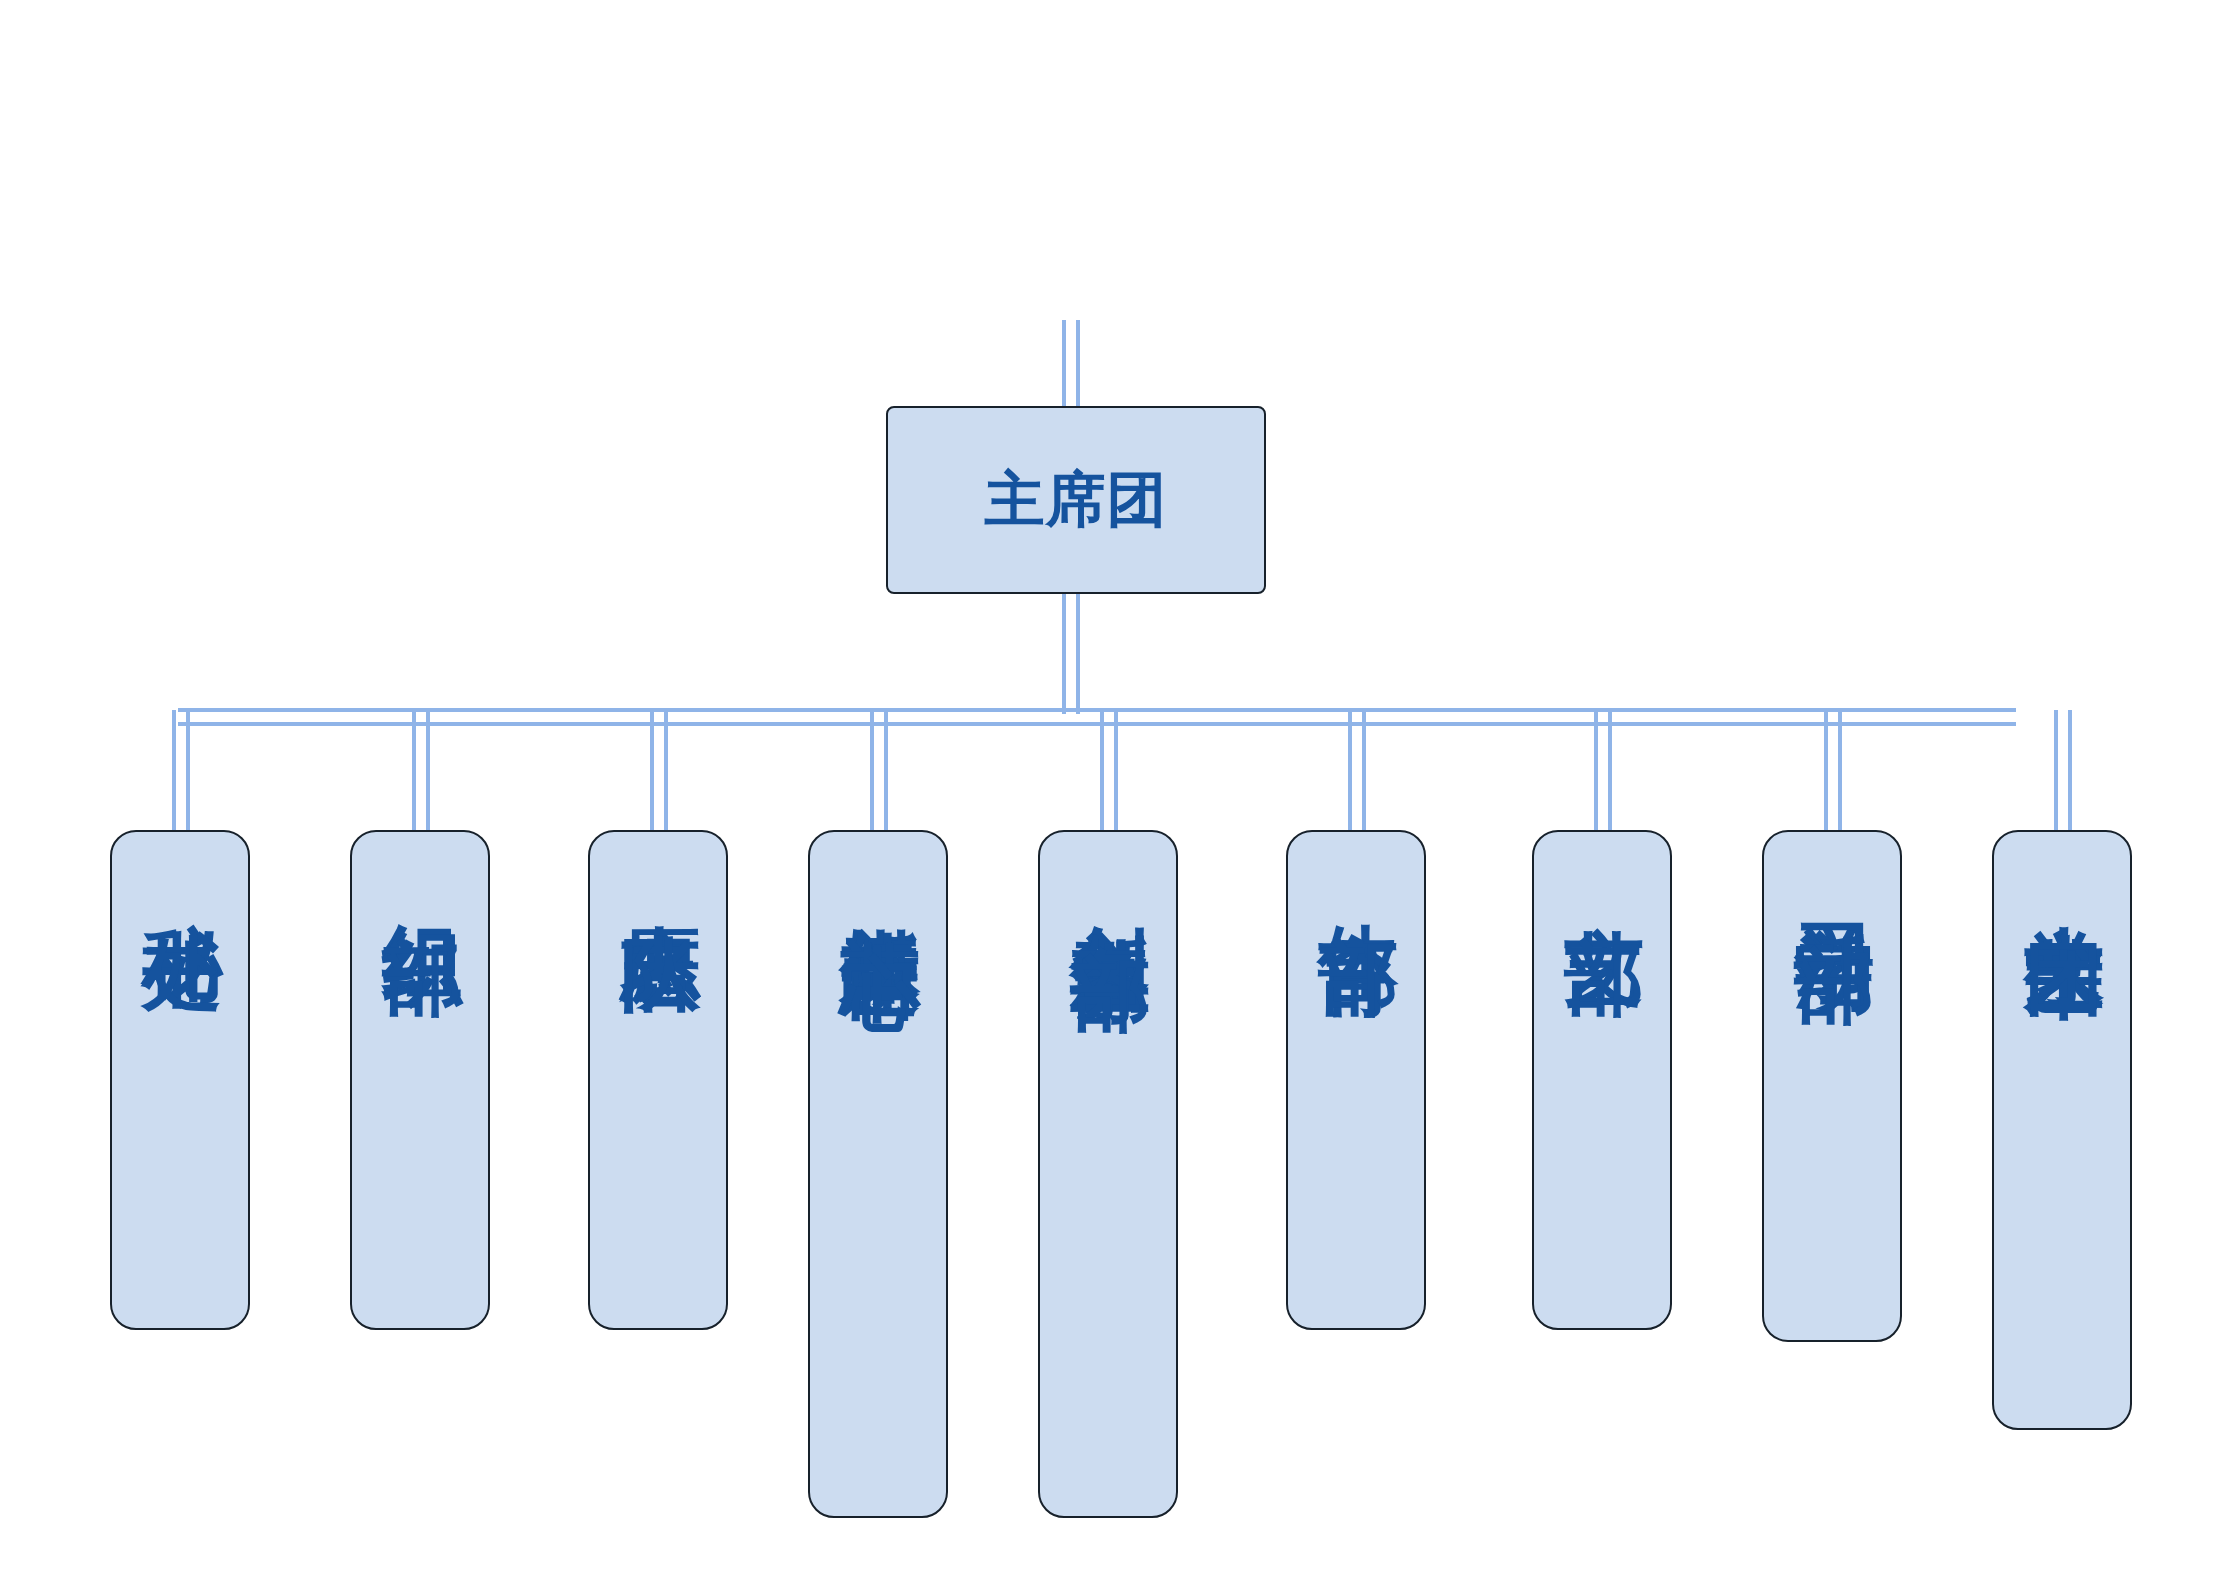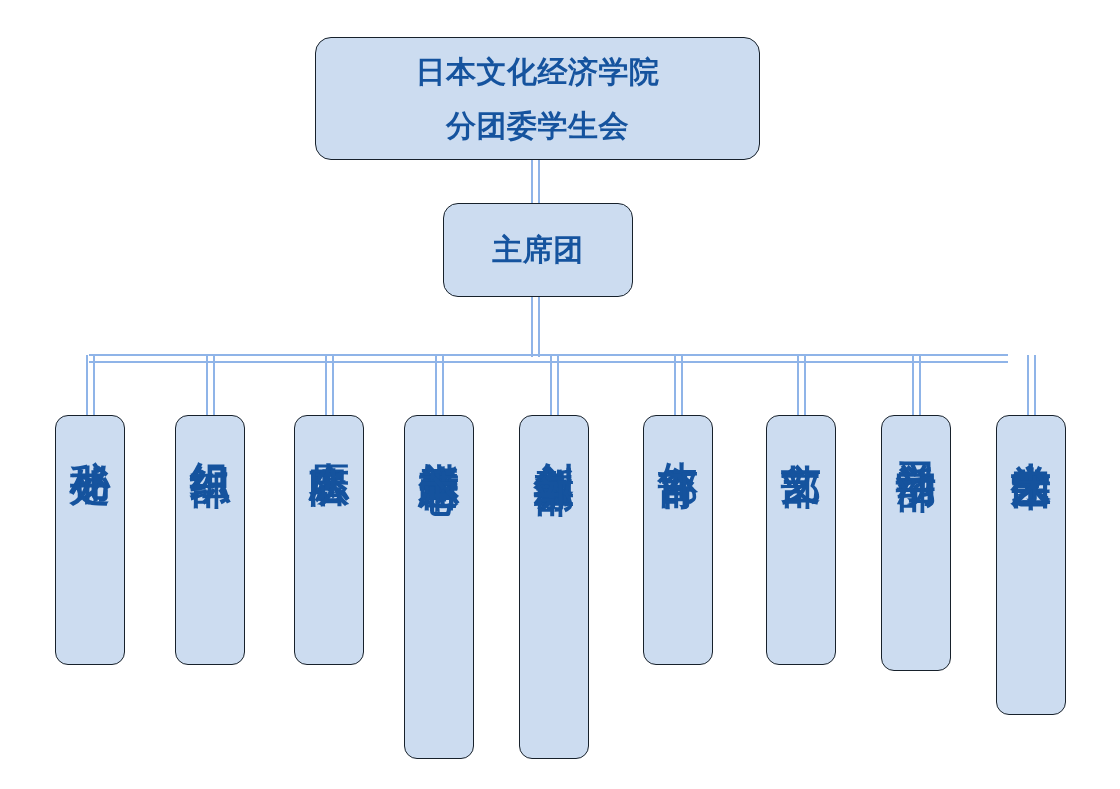--- a/index.html
+++ b/index.html
@@ -56,21 +56,21 @@
   .node-root .line + .line {
     margin-top: 22px;
   }
 
   
   .node-presidium {
     left: 443px;
     top: 203px;
     width: 190px;
     height: 94px;
-    border-radius: 15px;
+    border-radius: 4px;
     font-size: 30px;
     white-space: nowrap;
   }
 
   
   .node-leaf {
     width: 70px;
     top: 415px;
     padding-top: 14px;
     align-items: flex-start;
@@ -138,24 +138,20 @@
       <div class="conn conn-v drop" style="left: 674px;"></div>
       <div class="conn conn-v drop" style="left: 681px;"></div>
       <div class="conn conn-v drop" style="left: 797px;"></div>
       <div class="conn conn-v drop" style="left: 804px;"></div>
       <div class="conn conn-v drop" style="left: 912px;"></div>
       <div class="conn conn-v drop" style="left: 919px;"></div>
       <div class="conn conn-v drop" style="left: 1027px;"></div>
       <div class="conn conn-v drop" style="left: 1034px;"></div>
     </div>
 
-  <div class="node node-root">
-    <span class="line">日本文化经济学院</span>
-    <span class="line">分团委学生会</span>
-  </div>
 
   <div class="node node-presidium">
     <span>主席团</span>
   </div>
 
   <div id="leaves">
       <div class="node node-leaf" style="left: 55px; height: 250px;">
         <span class="vtext">秘书处</span>
       </div>
       <div class="node node-leaf" style="left: 175px; height: 250px;">

